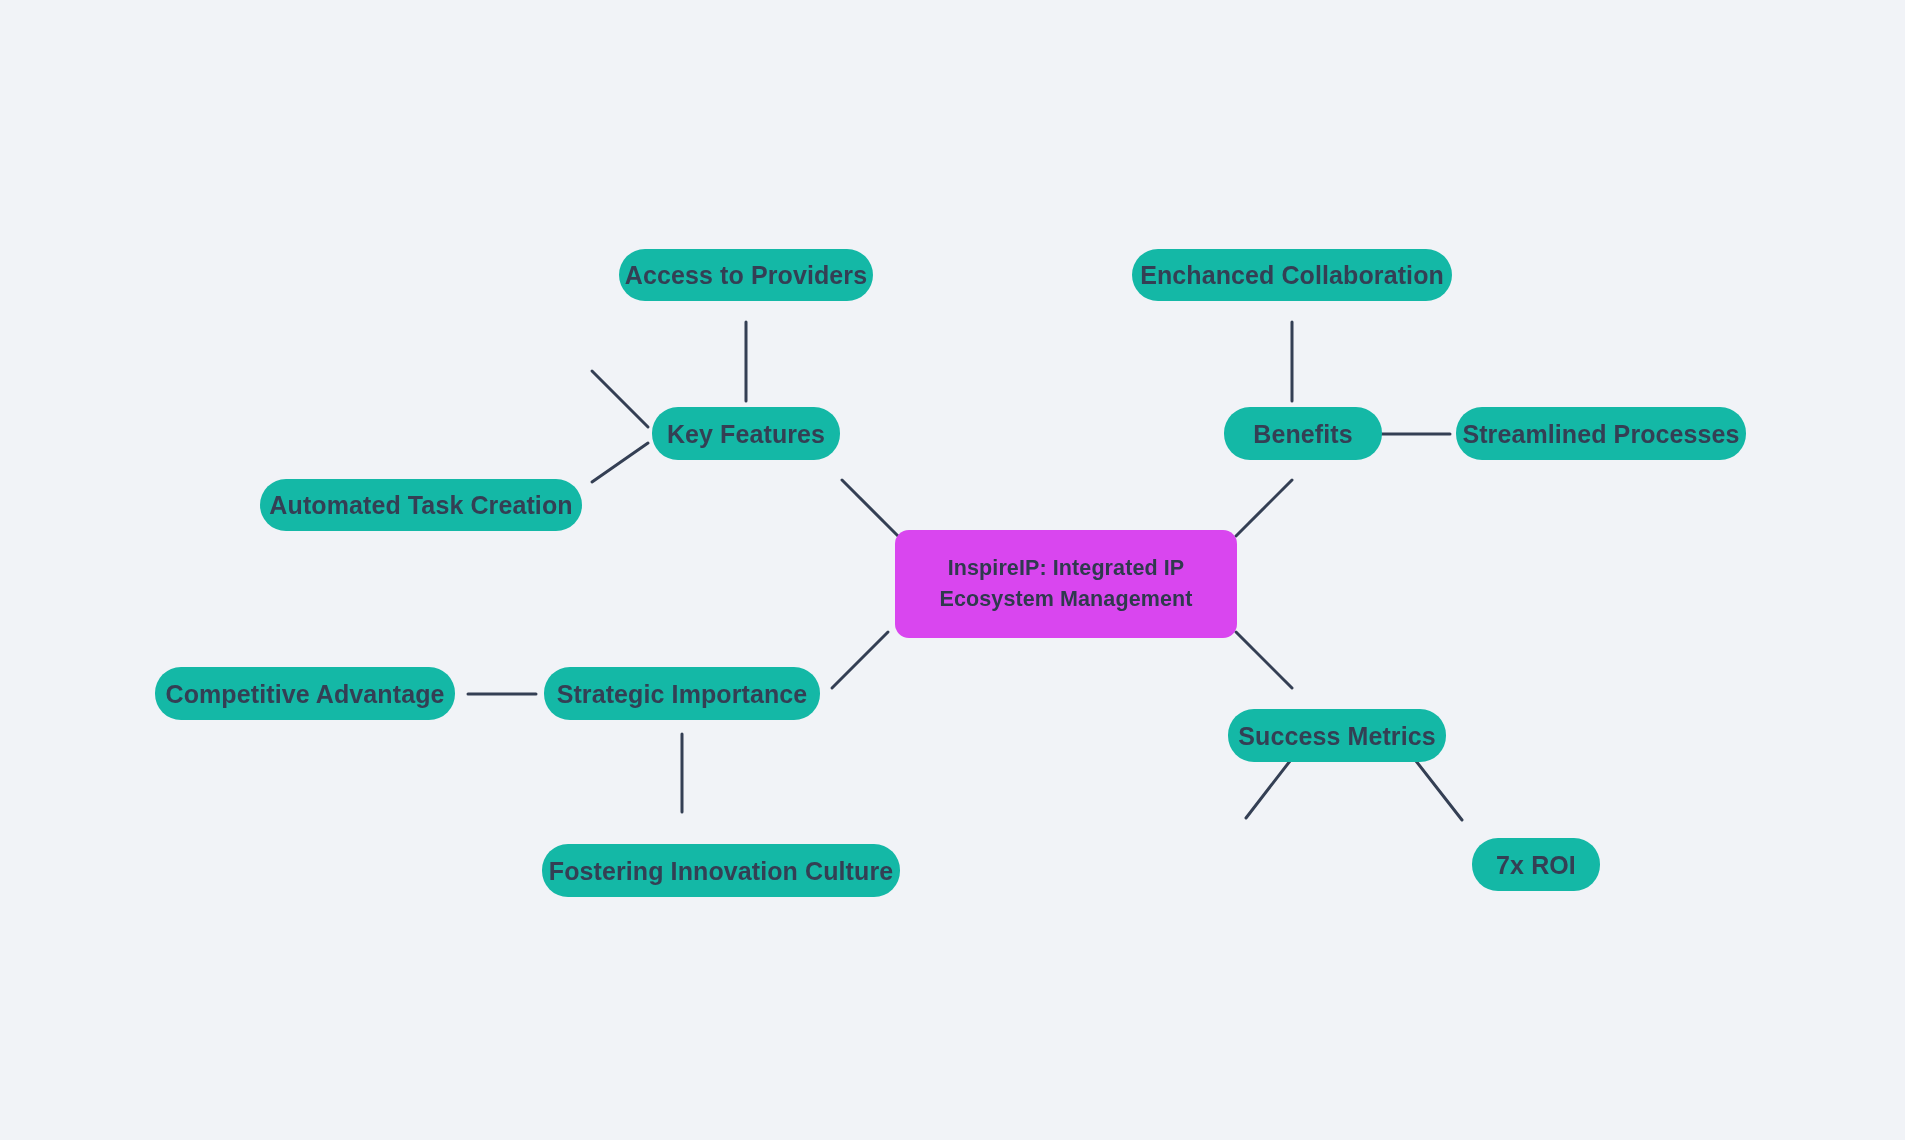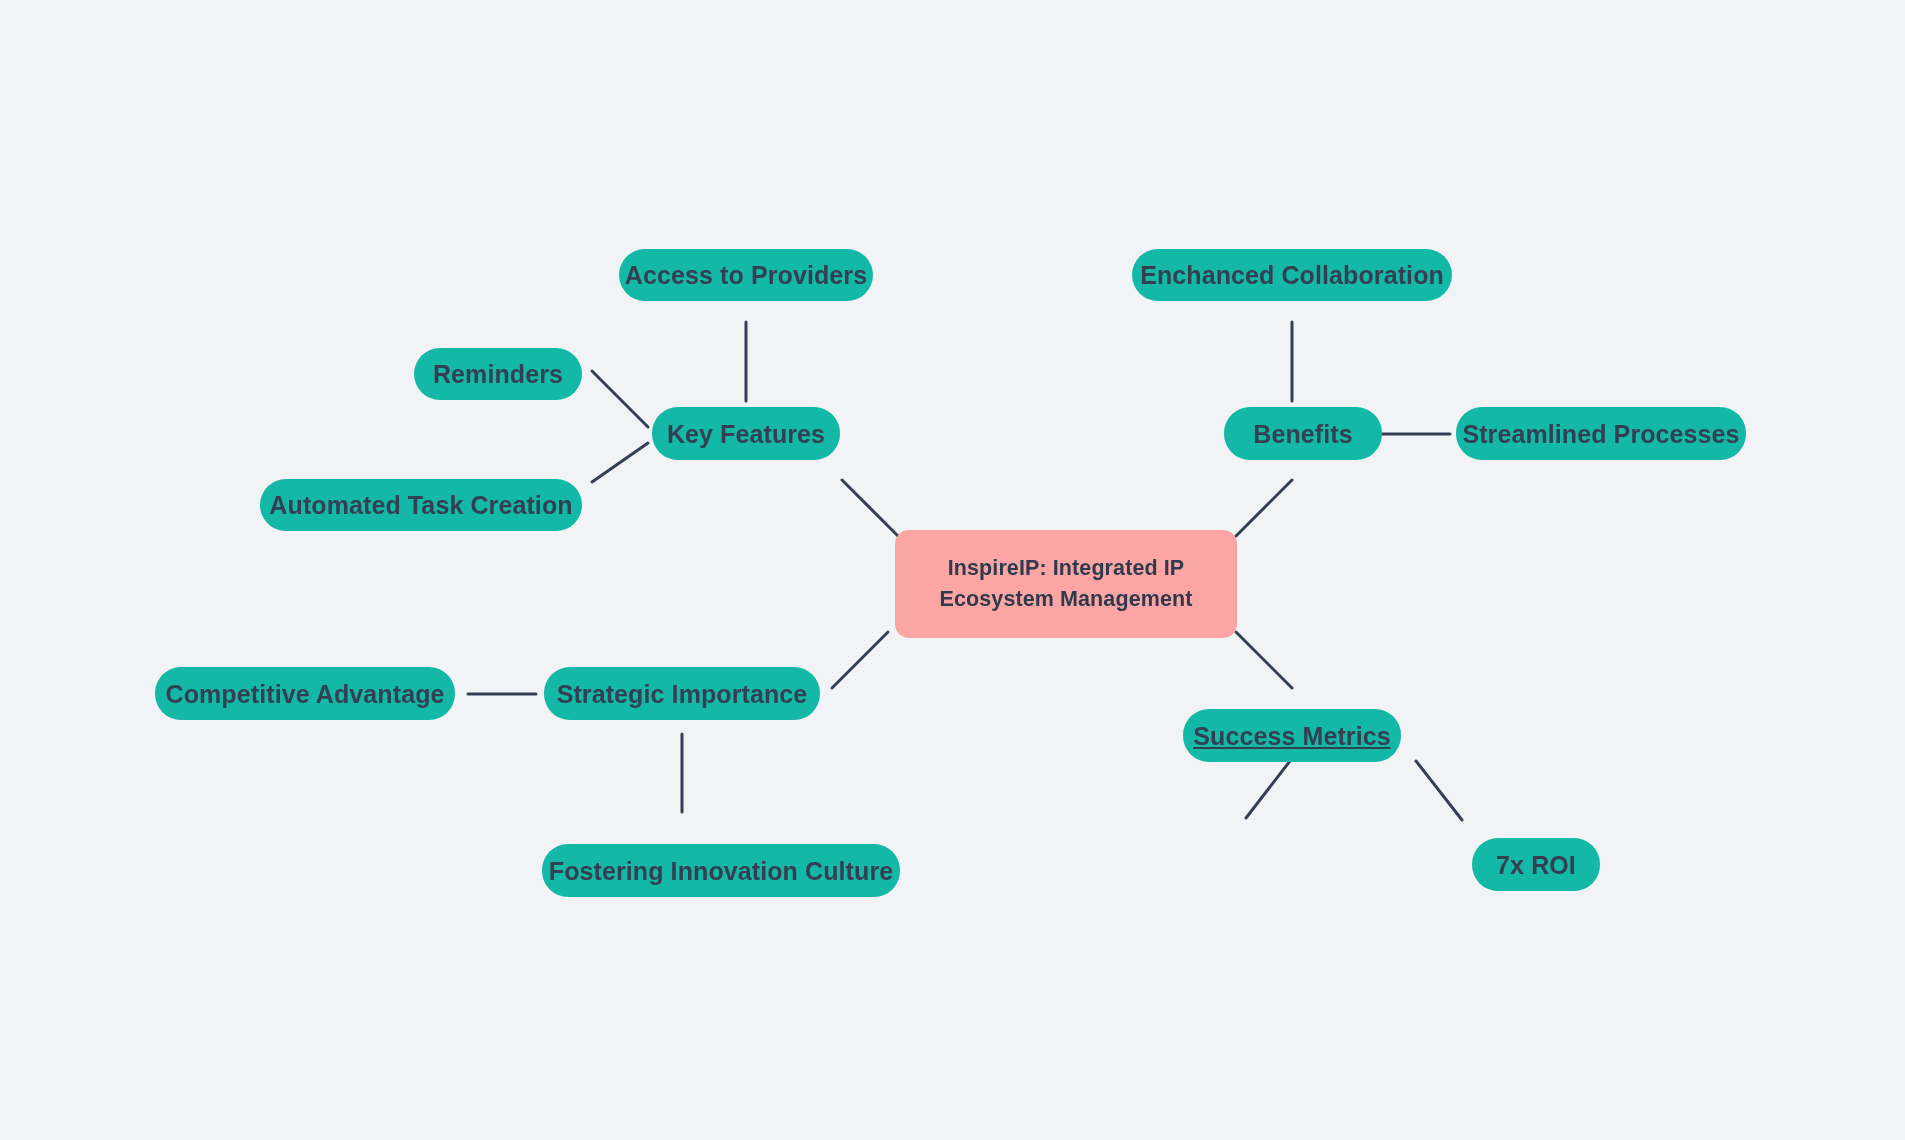--- a/index.html
+++ b/index.html
@@ -39,21 +39,21 @@
     color: #343f54;
     border-radius: 26px;
     font-weight: bold;
     font-size: 25px;
     line-height: 1.28;
     letter-spacing: 0.1px;
     white-space: nowrap;
     padding: 0 26px;
   }
   .node.root {
-    background: #fca5a5;
+    background: #d946ef;
     color: #2f3a4d;
     border-radius: 14px;
     white-space: normal;
     font-size: 21.5px;
     line-height: 1.42;
     padding: 0 22px;
   }
 </style>
 </head>
 <body>
@@ -90,31 +90,30 @@
       <line x1="682" y1="734" x2="682" y2="812"></line>
     </g>
   </svg>
 
   <div class="node root" style="left:895px; top:530px; width:342px; height:108px;">InspireIP: Integrated IP Ecosystem Management</div>
 
   <div class="node" style="left:652px; top:407px; width:188px; height:53px;">Key Features</div>
 
   <div class="node" style="left:619px; top:249px; width:254px; height:52px;">Access to Providers</div>
 
-  <div class="node" style="left:414px; top:348px; width:168px; height:52px;">Reminders</div>
 
   <div class="node" style="left:260px; top:479px; width:322px; height:52px;">Automated Task Creation</div>
 
   <div class="node" style="left:1224px; top:407px; width:158px; height:53px;">Benefits</div>
 
   <div class="node" style="left:1456px; top:407px; width:290px; height:53px;">Streamlined Processes</div>
 
   <div class="node" style="left:1132px; top:249px; width:320px; height:52px;">Enchanced Collaboration</div>
 
-  <div class="node" style="left:1183px; top:709px; width:218px; height:53px;text-decoration:underline;">Success Metrics</div>
+  <div class="node" style="left:1228px; top:709px; width:218px; height:53px;">Success Metrics</div>
 
 
   <div class="node" style="left:1472px; top:838px; width:128px; height:53px;">7x ROI</div>
 
   <div class="node" style="left:544px; top:667px; width:276px; height:53px;">Strategic Importance</div>
 
   <div class="node" style="left:155px; top:667px; width:300px; height:53px;">Competitive Advantage</div>
 
   <div class="node" style="left:542px; top:844px; width:358px; height:53px;">Fostering Innovation Culture</div>
 

